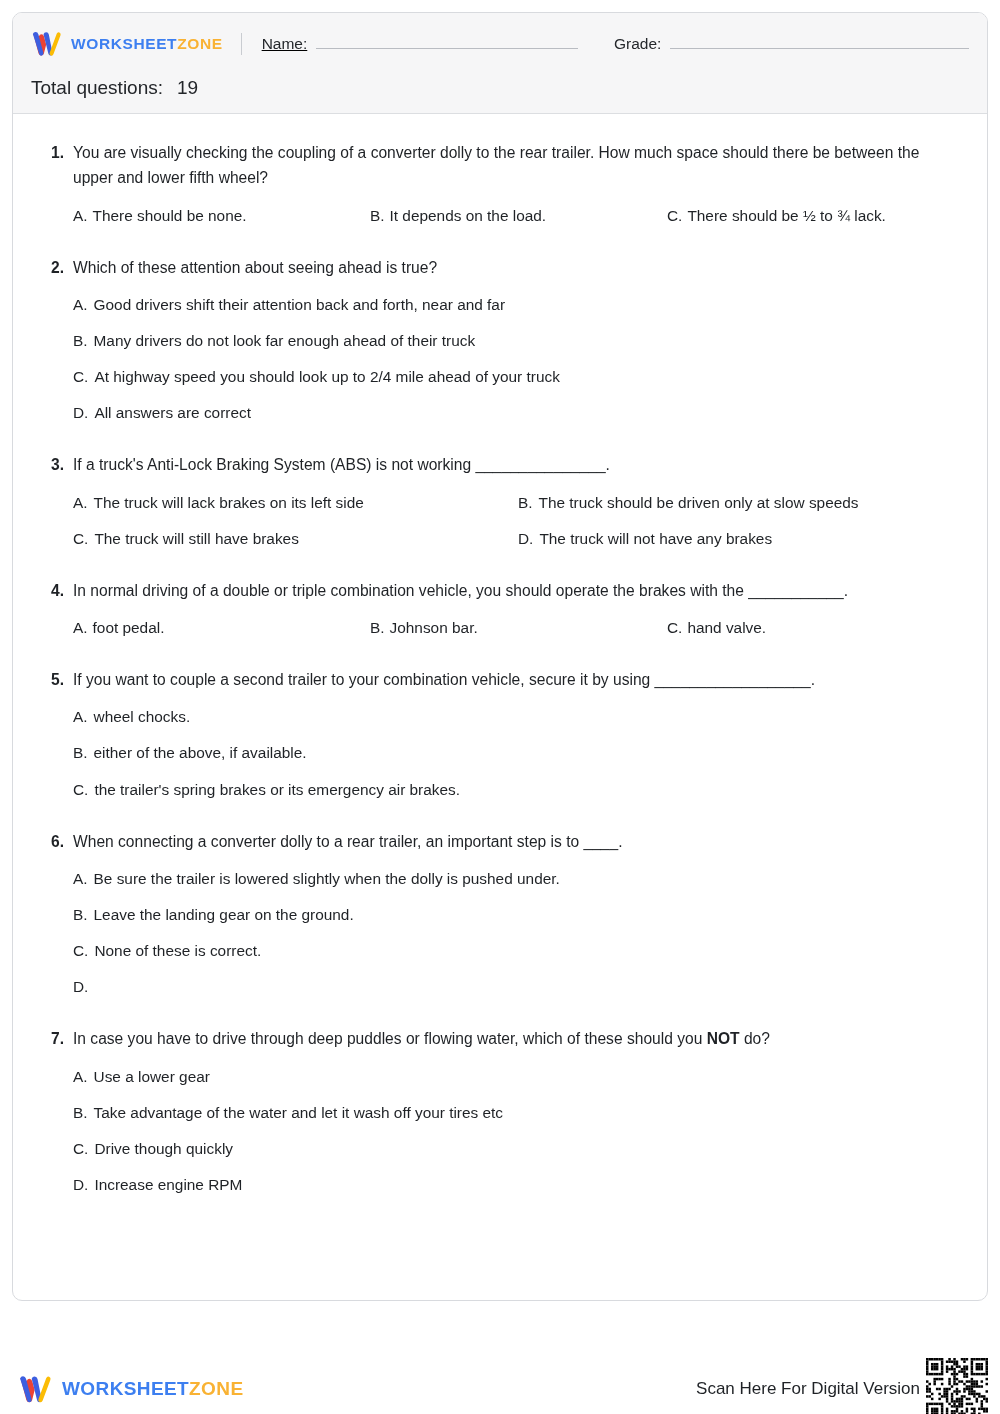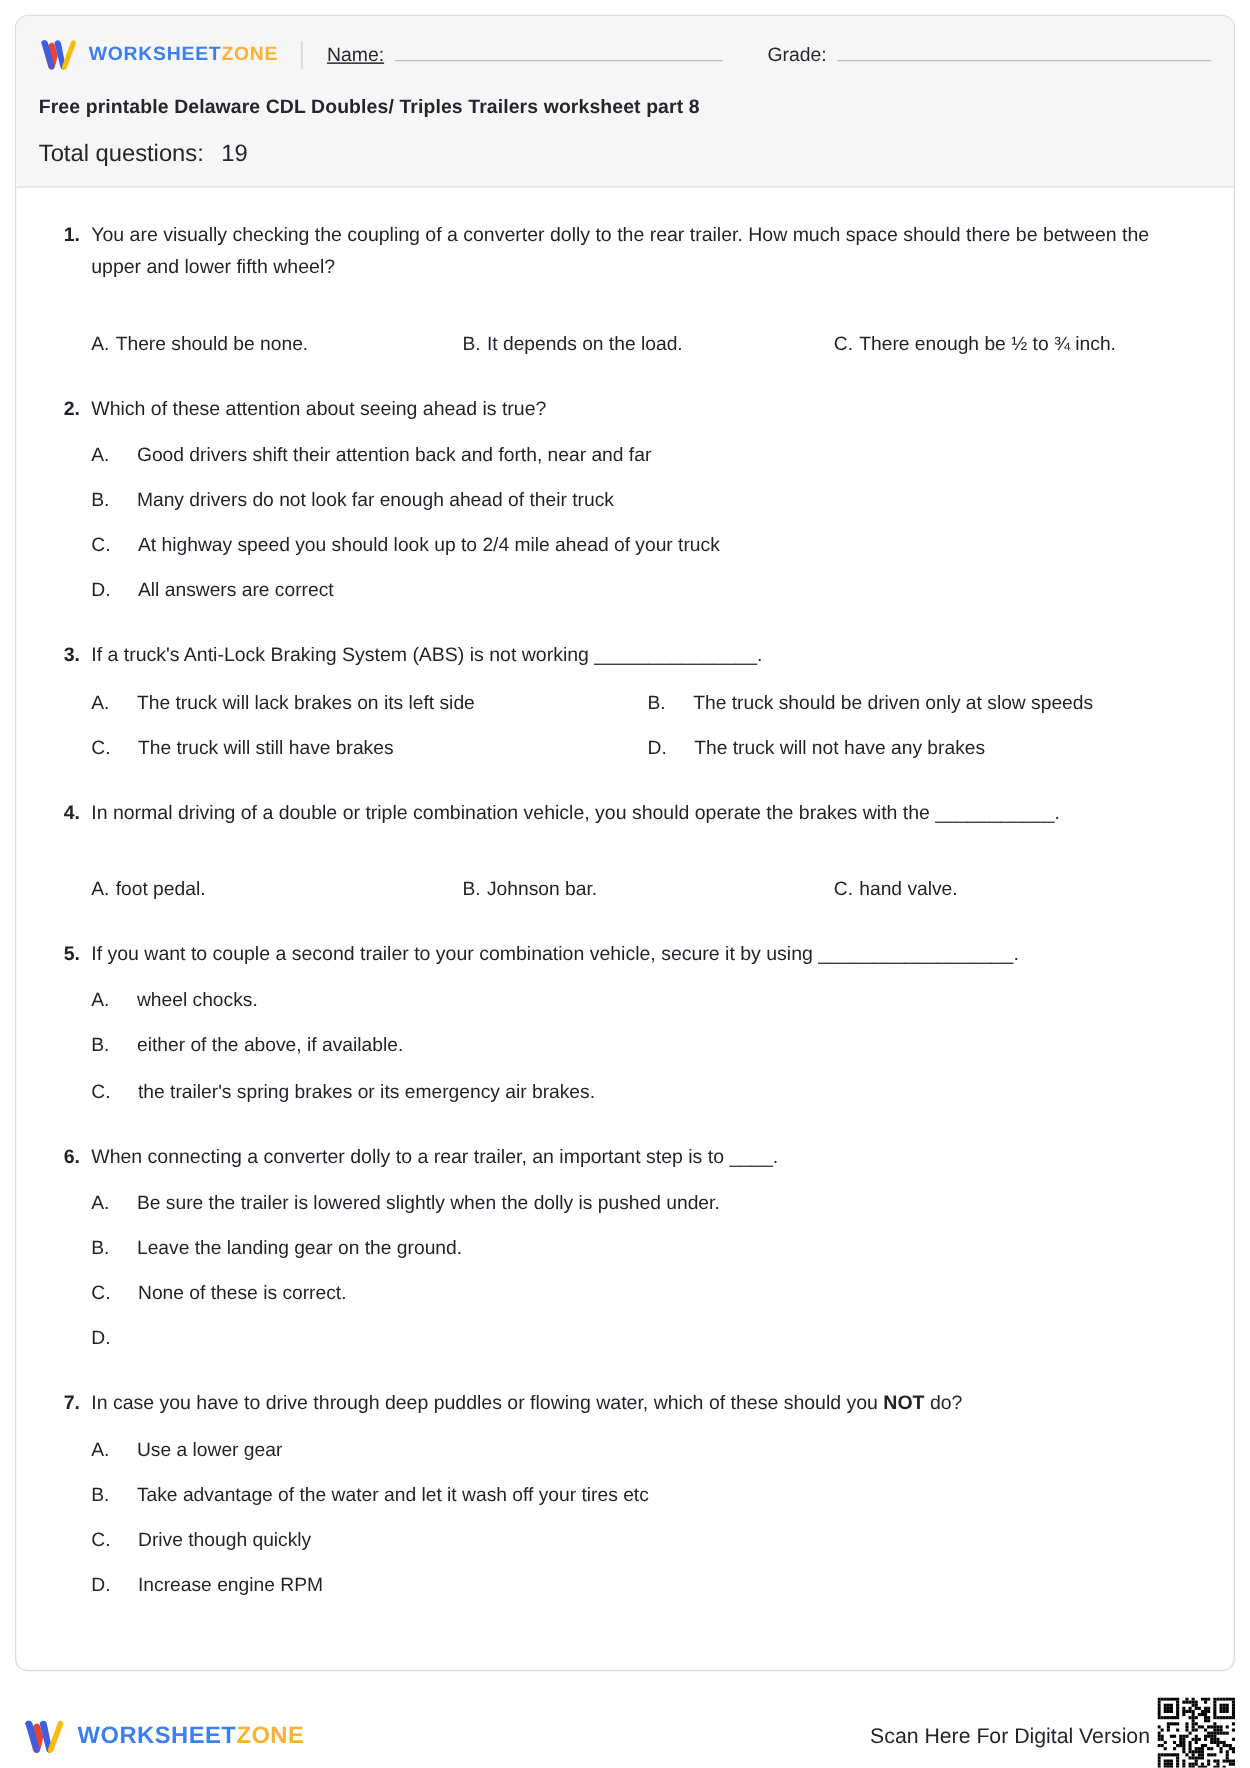--- a/index.html
+++ b/index.html
@@ -160,22 +160,22 @@
   }
 
   .opt {
     font-size: 15.4px;
     color: #1f2226;
     line-height: 1.5;
     display: flex;
     align-items: baseline;
   }
   .opt-letter { flex: 0 0 auto; }
-  .opt-text { margin-left: 22px; }
-  .options.cols3 .opt-text { margin-left: 5px; margin-top: 24px; }
+  .opt-text { margin-left: 6px; }
+  .options.cols3 .opt-text { margin-left: 5px; }
 
   
   .footer {
     position: absolute;
     left: 12px;
     right: 12px;
     bottom: 0;
     height: 50px;
     display: flex;
     align-items: center;
@@ -243,21 +243,20 @@
           <span class="field-rule"></span>
         </div>
 
         <div class="field grade">
           <span class="field-label">Grade:</span>
           <span class="field-rule"></span>
         </div>
 
       </div>
 
-      <div class="worksheet-title">Free printable Delaware CDL Doubles/ Triples Trailers worksheet part 8</div>
 
       <div class="worksheet-meta">
         <span>Total questions:</span><span class="qcount">19</span>
       </div>
 
     </div>
 
     <div class="card-body" id="questions-list">
         <div class="question">
           <div class="q-num">1.</div>
@@ -267,21 +266,21 @@
               <div class="opt">
                 <span class="opt-letter">A.</span>
                 <span class="opt-text">There should be none.</span>
               </div>
               <div class="opt">
                 <span class="opt-letter">B.</span>
                 <span class="opt-text">It depends on the load.</span>
               </div>
               <div class="opt">
                 <span class="opt-letter">C.</span>
-                <span class="opt-text">There enough be ½ to ¾ inch.</span>
+                <span class="opt-text">There should be ½ to ¾ lack.</span>
               </div>
             </div>
           </div>
         </div>
         <div class="question">
           <div class="q-num">2.</div>
           <div class="q-main">
             <div class="q-text">Which of these attention about seeing ahead is true?</div>
             <div class="options stack">
               <div class="opt">

